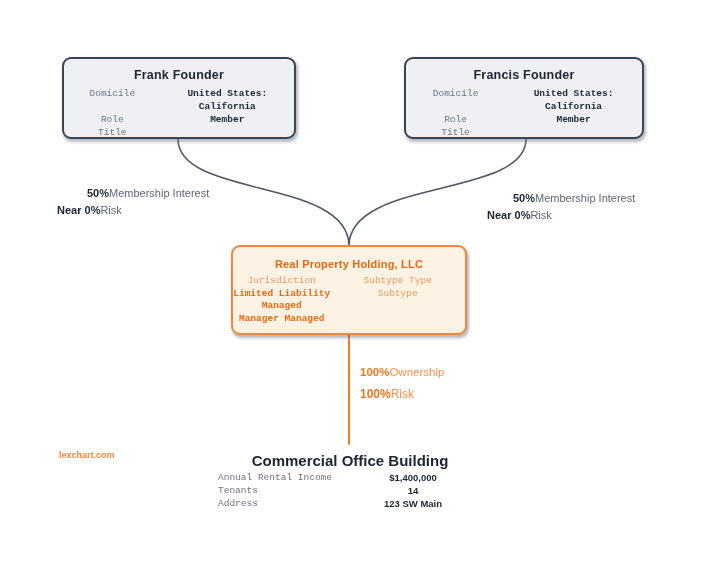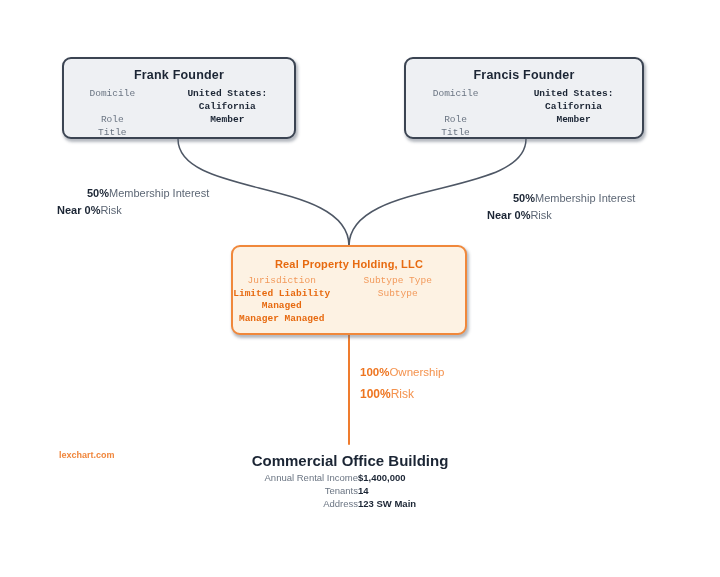--- a/index.html
+++ b/index.html
@@ -54,22 +54,22 @@
   
   .asset-title {
     position:absolute; left:215px; top:452px; width:270px;
     text-align:center; font-weight:bold; font-size:15px; color:var(--node-title);
   }
   .asset-rows {
     position:absolute; left:218px; top:472px; width:250px;
     display:grid; grid-template-columns:140px 1fr;
     font-size:9.5px; line-height:12.8px;
   }
-  .asset-rows .lbl { text-align:right; color:var(--node-label); }
-  .asset-rows .val { font-weight:bold; color:var(--node-value); }
+  .asset-rows .lbl { text-align:left; color:var(--node-label);font-family:Liberation Mono, monospace; }
+  .asset-rows .val { text-align:center; font-weight:bold; color:var(--node-value); }
 
   .watermark {
     position:absolute; left:59px; top:450px;
     font-size:9px; font-weight:bold; color:var(--watermark); cursor:pointer;
   }
 </style>
 </head>
 <body>
 
 <div class="canvas">

